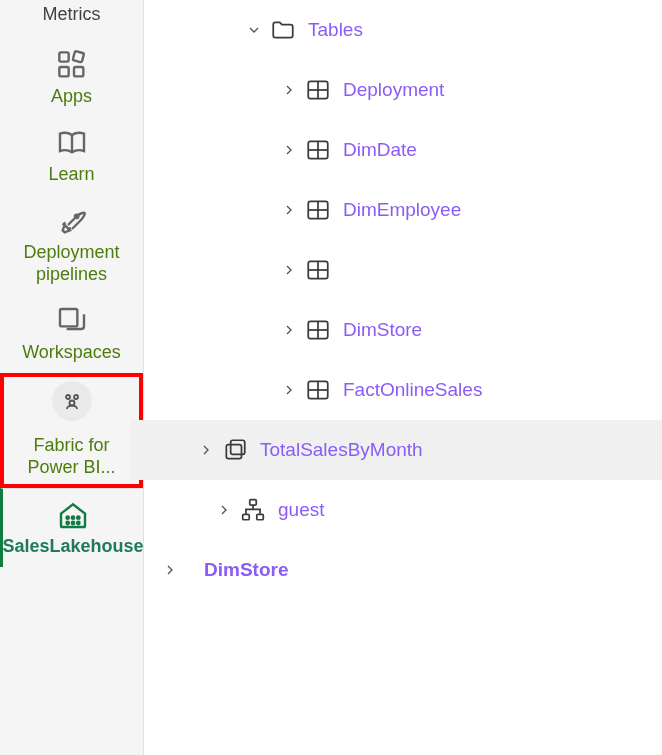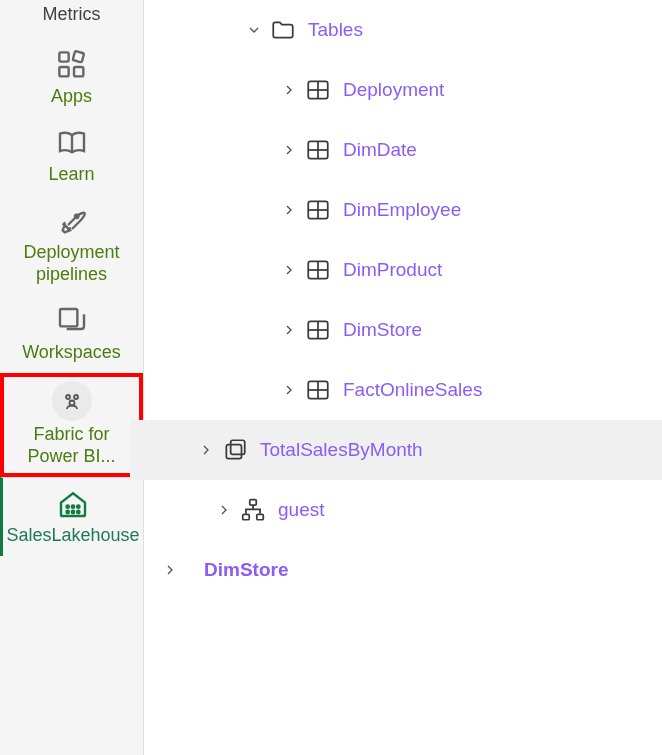--- a/index.html
+++ b/index.html
@@ -32,35 +32,36 @@
     width: 100%;
     padding: 8px 6px 10px 6px;
     display: flex;
     flex-direction: column;
     align-items: center;
     text-align: center;
   }
   .nav-item.highlighted {
     outline: 4px solid #ff0000;
     outline-offset: -4px;
+    gap: 11px;
   }
   .nav-item .icon-wrap {
     width: 36px;
     height: 36px;
     display: flex;
     align-items: center;
     justify-content: center;
   }
   .nav-item .label {
     font-size: 18px;
     line-height: 22px;
     color: #4d7c0f;
     margin-top: 2px;
   }
-  .nav-item.current .label { color: #1f7a5c; font-weight: 400; }
+  .nav-item.current .label { color: #1f7a5c; font-weight: 700; }
 
   .nav-metrics-label {
     font-size: 18px;
     color: #424242;
     padding: 4px 0 14px 0;
     text-align: center;
   }
 
   svg.stroke-icon { stroke: #666666; fill: none; stroke-width: 1.8; }
 
@@ -258,21 +259,20 @@
           <polyline points="9 6 15 12 9 18"></polyline>
         </svg>
     </span>
     <span class="node-icon">
       <svg class="tiny-icon" width="26" height="26" viewBox="0 0 24 24">
           <rect x="3" y="4" width="18" height="16" rx="2"></rect>
           <line x1="3" y1="12" x2="21" y2="12"></line>
           <line x1="12" y1="4" x2="12" y2="20"></line>
         </svg>
     </span>
-    <span class="lbl">DimProduct</span>
   </div>
 
   <div class="row" style="padding-left:145px">
     <span class="twisty">
       <svg class="chev" viewBox="0 0 24 24">
           <polyline points="9 6 15 12 9 18"></polyline>
         </svg>
     </span>
     <span class="node-icon">
       <svg class="tiny-icon" width="26" height="26" viewBox="0 0 24 24">

